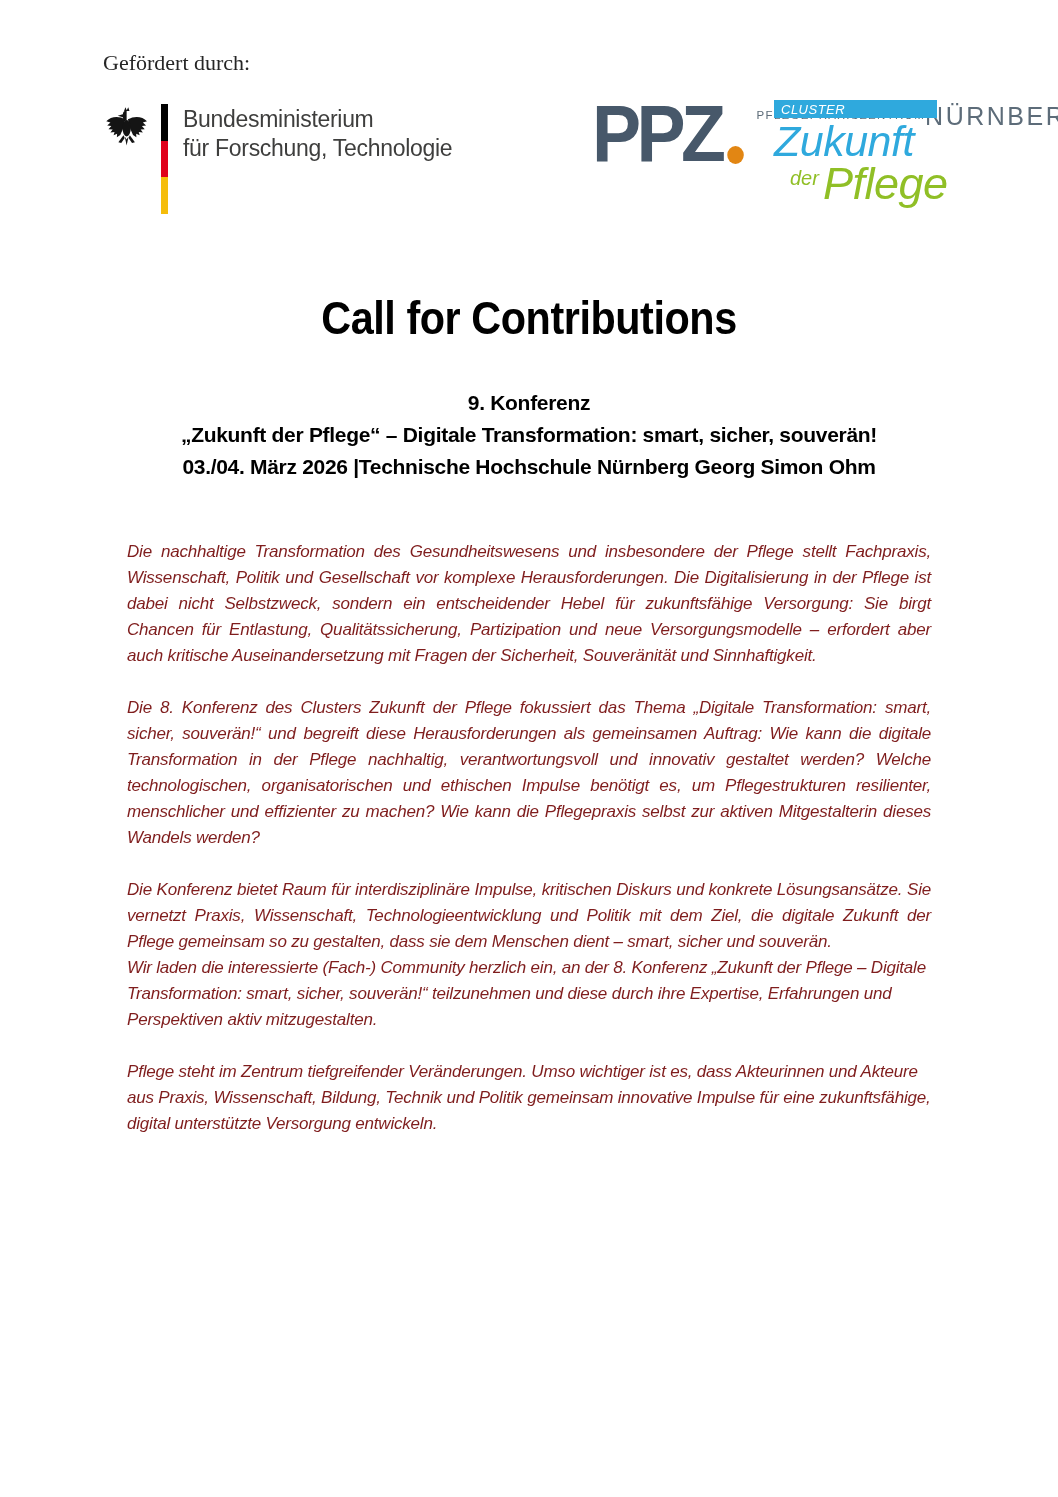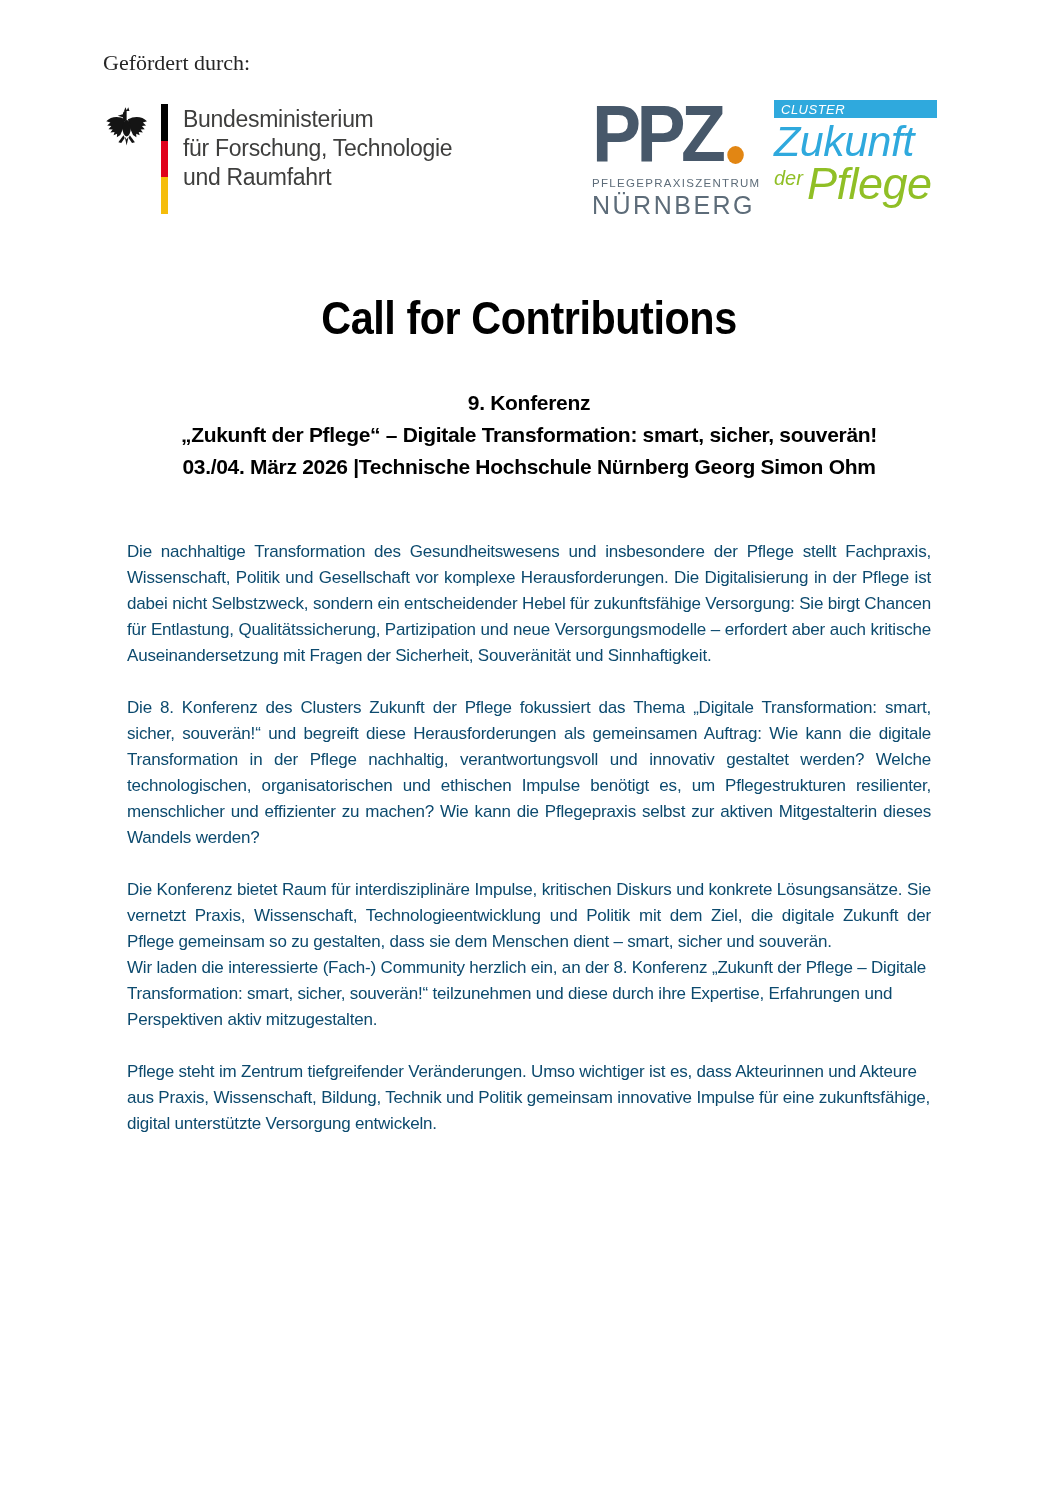--- a/index.html
+++ b/index.html
@@ -35,21 +35,21 @@
   .flag-red{background:#e0001b;}
   .flag-gold{background:#f5bd0b;}
   .bmftr-text{
     margin:5px 0 0 15px;
     font-size:23px;line-height:29px;
     color:#3e3e3d;letter-spacing:-0.3px;
     white-space:nowrap;
   }
   
   .right-logos{display:flex;gap:22px;align-items:flex-start;}
-  .ppz{display:flex;flex-direction:column;align-items:flex-start;width:160px;}
+  .ppz{display:flex;flex-direction:row;align-items:flex-start;width:160px;}
   .ppz-word{
     font-size:80px;line-height:68px;font-weight:bold;
     color:#47586a;letter-spacing:-5px;
     transform:scaleX(.92);transform-origin:left;
     display:flex;align-items:flex-end;
   }
   .ppz-dot{
     width:18px;height:18px;border-radius:50%;
     background:#e28613;display:inline-block;
     margin:0 0 4px 6px;
@@ -70,21 +70,21 @@
     background:#2fa9dd;height:18px;width:163px;
     display:flex;align-items:center;
     padding-left:7px;box-sizing:border-box;
   }
   .cluster-tag{color:#ffffff;font-size:13px;letter-spacing:0.5px;}
   .cluster-zukunft{
     color:#2fa9dd;font-size:43px;line-height:44px;
     letter-spacing:-0.5px;margin-top:1px;
   }
   .cluster-line2{display:flex;align-items:flex-start;margin-top:-2px;}
-  .cluster-der{color:#90bf26;font-size:20px;line-height:22px;margin:6px 4px 0 0;}
+  .cluster-der{color:#90bf26;font-size:20px;line-height:22px;margin:6px 4px 0 16px;}
   .cluster-pflege{color:#90bf26;font-size:45px;line-height:46px;letter-spacing:-0.5px;}
   
   .title{
     margin-top:62px;
     text-align:center;
     font-size:47px;line-height:52px;font-weight:bold;color:#000;
   }
   .title span{display:inline-block;transform:scaleX(.88);letter-spacing:-0.5px;}
   .subtitle{
     margin-top:43px;
@@ -92,21 +92,22 @@
     font-weight:bold;
     font-size:21px;line-height:32px;
     color:#000;letter-spacing:-0.3px;
   }
   
   .body-text{margin:56px 127px 0 127px;}
   .body-text p{
     margin:0 0 26px 0;
     font-size:17px;line-height:26px;
     letter-spacing:-0.2px;
-    color:#0c4a6e;
+    color:#7f1d1d;
+    font-style:italic;
   }
   .body-text p.justify{text-align:justify;}
   .body-text p.left{text-align:left;}
   .body-text p.no-gap{margin-bottom:0;}
 </style>
 </head>
 <body>
 
 <div class="page">
 
@@ -130,21 +131,20 @@
         </svg>
       </span>
       <div class="flag-bar">
         <div class="flag-black"></div>
         <div class="flag-red"></div>
         <div class="flag-gold"></div>
       </div>
       <div class="bmftr-text">
         <div>Bundesministerium</div>
         <div>für Forschung, Technologie</div>
-        <div>und Raumfahrt</div>
       </div>
     </div>
 
     <div class="right-logos">
 
       <div class="ppz">
         <div class="ppz-word">
           <span>PPZ</span>
           <span class="ppz-dot"></span>
         </div>

